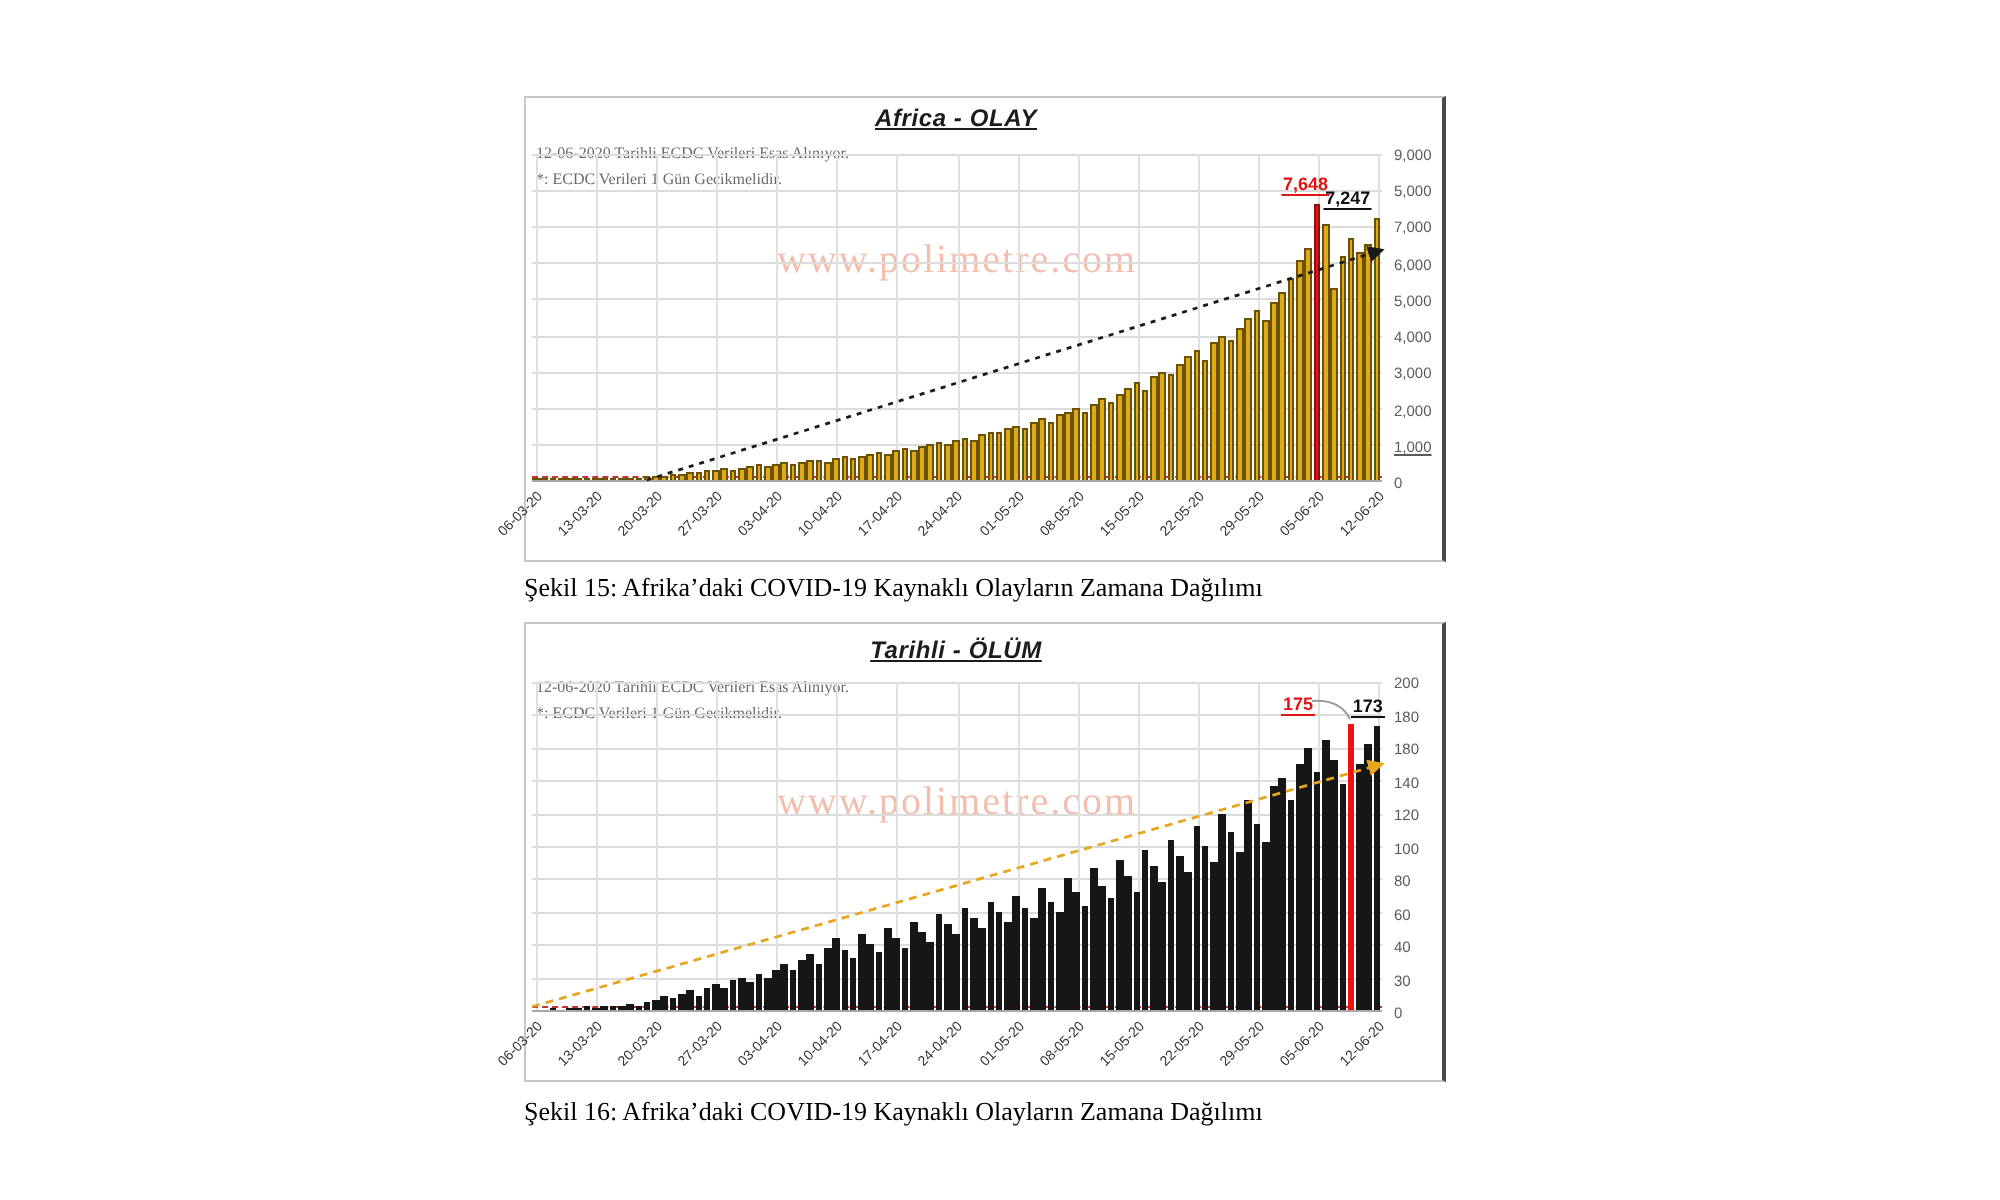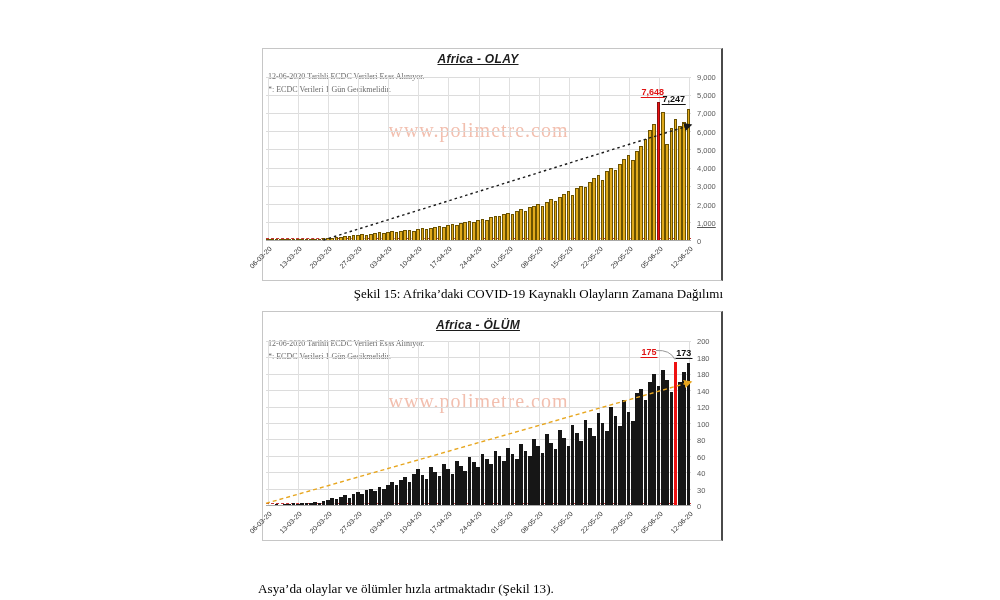--- a/index.html
+++ b/index.html
@@ -51,21 +51,21 @@
   .bar{position:absolute;bottom:0;box-sizing:border-box;}
   .c0 .bar{border:1px solid #6b5200;border-bottom:none;}
 
   .trendsvg{position:absolute;left:0;top:0;width:100%;height:100%;overflow:visible;}
 
   .vlab{position:absolute;transform:translateX(-50%);
     font:bold 9px "Liberation Sans", sans-serif;color:#111;
     border-bottom:1px solid #111;line-height:10px;padding:0 1px;white-space:nowrap;}
   .vlab.red{color:#e01414;border-color:#e01414;}
 
-  .caption{position:absolute;left:262px;width:461px;text-align:right;
+  .caption{position:absolute;left:262px;width:461px;text-align:left;
     font:13px "Liberation Serif", serif;color:#000;}
   #cap15{top:238px;}
   #cap16{top:500px;}
 
   .para{position:absolute;left:258px;width:492px;
     font:13.2px "Liberation Serif", serif;line-height:1.45;color:#000;}
   #p1{top:531px;}
   #p2{top:556px;}
 </style>
 </head>
@@ -273,21 +273,21 @@
         </div>
         <div class="xtickwrap" style="left: 99.4949%;">
           <div class="xtick">12-06-20</div>
         </div>
       </div>
   </div>
 
   <div class="caption" id="cap15">Şekil 15: Afrika’daki COVID-19 Kaynaklı Olayların Zamana Dağılımı</div>
 
   <div class="chart c1">
-    <div class="chart-title">Africa - ÖLÜM</div>
+    <div class="chart-title">Tarihli - ÖLÜM</div>
     <div class="notes">
       <div>12-06-2020 Tarihli ECDC Verileri Esas Alınıyor.</div>
       <div>*: ECDC Verileri 1 Gün Gecikmelidir.</div>
     </div>
     <div class="plot">
       <div class="watermark">www.polimetre.com</div>
     <div class="gh" style="top: 0%;"></div>
         <div class="gh" style="top: 10%;"></div>
         <div class="gh" style="top: 20%;"></div>
         <div class="gh" style="top: 30%;"></div>
@@ -479,16 +479,16 @@
         </div>
         <div class="xtickwrap" style="left: 92.4242%;">
           <div class="xtick">05-06-20</div>
         </div>
         <div class="xtickwrap" style="left: 99.4949%;">
           <div class="xtick">12-06-20</div>
         </div>
       </div>
   </div>
 
-
-  <div class="para" id="p1">Asya’da olaylar ve ölümler hızla artmaktadır (Şekil 13).</div>
+  <div class="caption" id="cap16">Şekil 16: Afrika’daki COVID-19 Kaynaklı Olayların Zamana Dağılımı</div>
+
 
 </div>
 
 </body></html>

